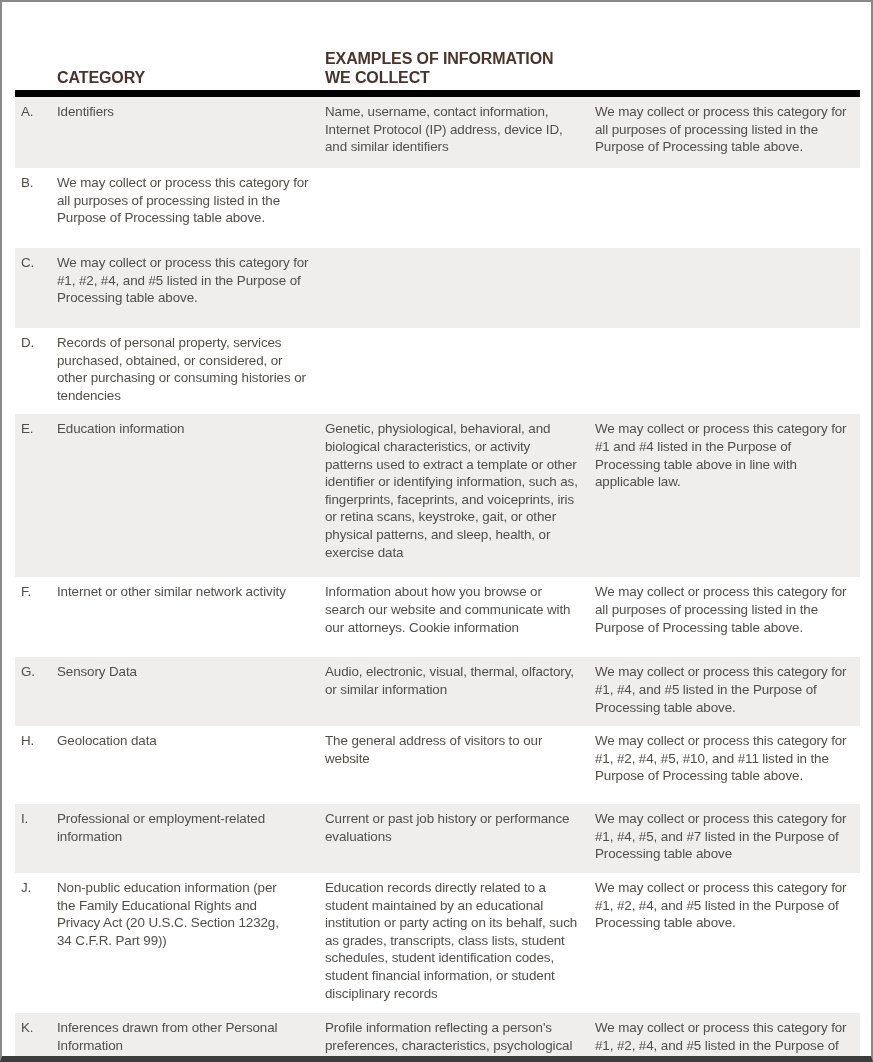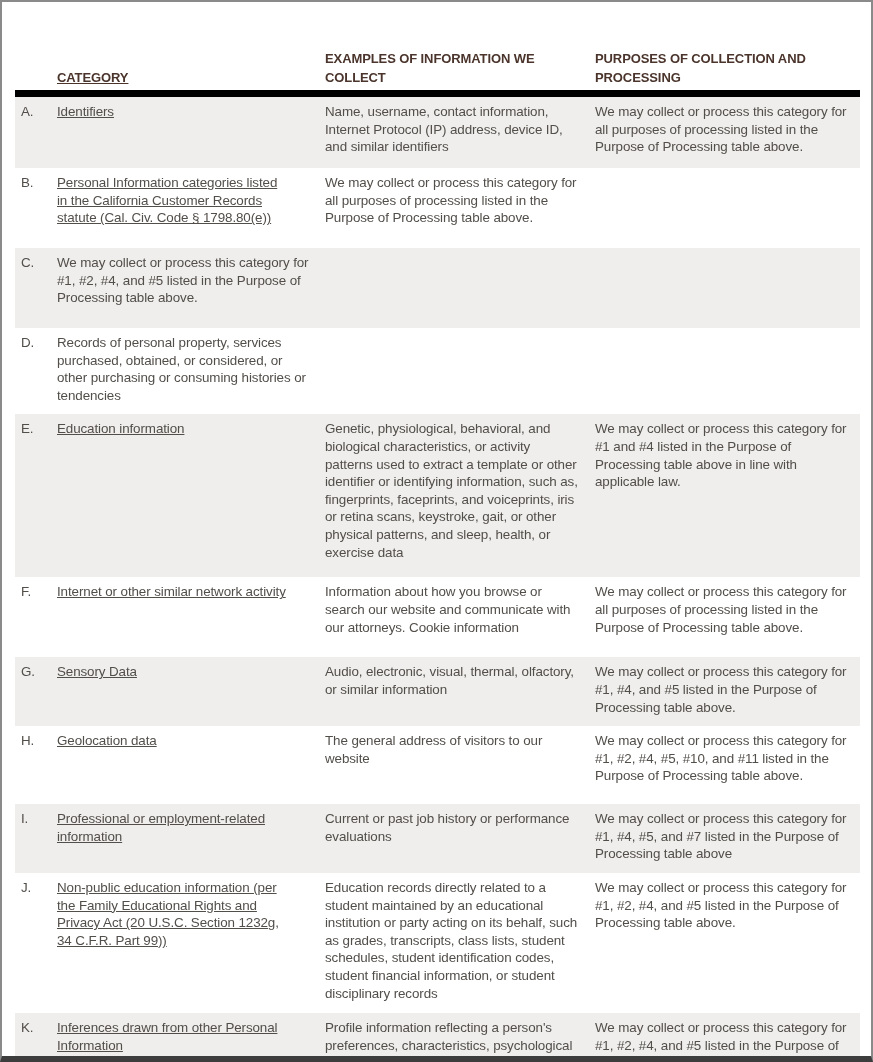--- a/index.html
+++ b/index.html
@@ -24,34 +24,34 @@
   }
   
   .thead {
     display: flex;
     align-items: flex-end;
     min-height: 42px;
     padding-bottom: 3px;
   }
   .th {
     font-weight: bold;
-    font-size: 13px;
+    font-size: 16px;
     line-height: 18.5px;
     color: #4a342c;
     letter-spacing: -0.1px;
     margin-top: 40px;
   }
   .header-rule {
     height: 7px;
     background: #000000;
     width: 845px;
   }
   
   .col-letter   { width: 42px;  box-sizing: border-box; padding: 6px 4px 10px 6px; flex: none; }
-  .col-category { width: 268px; box-sizing: border-box; padding: 6px 34px 10px 0;  flex: none; text-decoration: underline; }
+  .col-category { width: 268px; box-sizing: border-box; padding: 6px 34px 10px 0;  flex: none; }
   .col-examples { width: 270px; box-sizing: border-box; padding: 6px 16px 10px 0;  flex: none; }
   .col-purposes { width: 263px; box-sizing: border-box; padding: 6px 6px 10px 0;   flex: none; }
   .thead .col-letter, .thead .col-category, .thead .col-examples, .thead .col-purposes {
     padding-top: 0; padding-bottom: 0;
   }
   
   .row {
     display: flex;
     font-size: 13.4px;
     line-height: 17.6px;
@@ -74,36 +74,34 @@
 </head>
 <body>
 
 <div class="frame">
   <div class="doc-table">
 
     <div class="thead">
       <div class="col-letter th"></div>
       <div class="col-category th">CATEGORY</div>
       <div class="col-examples th">EXAMPLES OF INFORMATION WE COLLECT</div>
-      <div class="col-purposes th">PURPOSES OF COLLECTION AND PROCESSING</div>
     </div>
 
     <div class="header-rule"></div>
 
     <div id="rows">
   <div class="row shaded">
     <div class="col-letter">A.</div>
     <div class="col-category">Identifiers</div>
     <div class="col-examples">Name, username, contact information, Internet Protocol (IP) address, device ID, and similar identifiers</div>
     <div class="col-purposes">We may collect or process this category for all purposes of processing listed in the Purpose of Processing table above.</div>
   </div>
 
   <div class="row">
     <div class="col-letter">B.</div>
-    <div class="col-category">Personal Information categories listed in the California Customer Records statute (Cal. Civ. Code § 1798.80(e))</div>
     <div class="col-purposes">We may collect or process this category for all purposes of processing listed in the Purpose of Processing table above.</div>
   </div>
 
   <div class="row shaded">
     <div class="col-letter">C.</div>
     <div class="col-purposes">We may collect or process this category for #1, #2, #4, and #5 listed in the Purpose of Processing table above.</div>
   </div>
 
   <div class="row">
     <div class="col-letter">D.</div>

